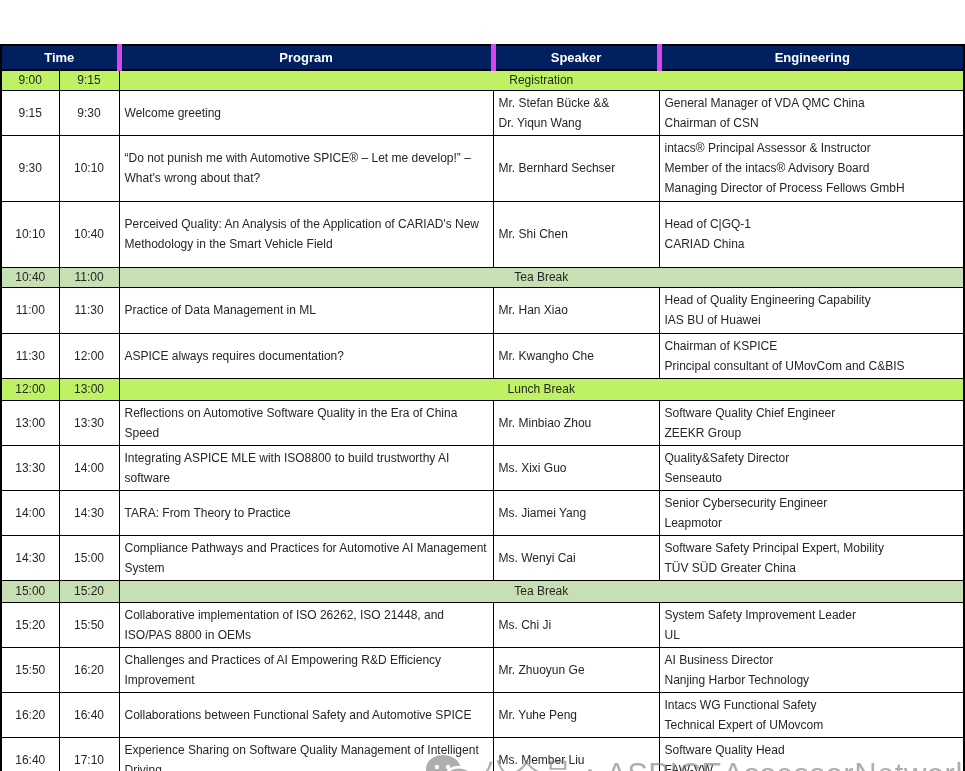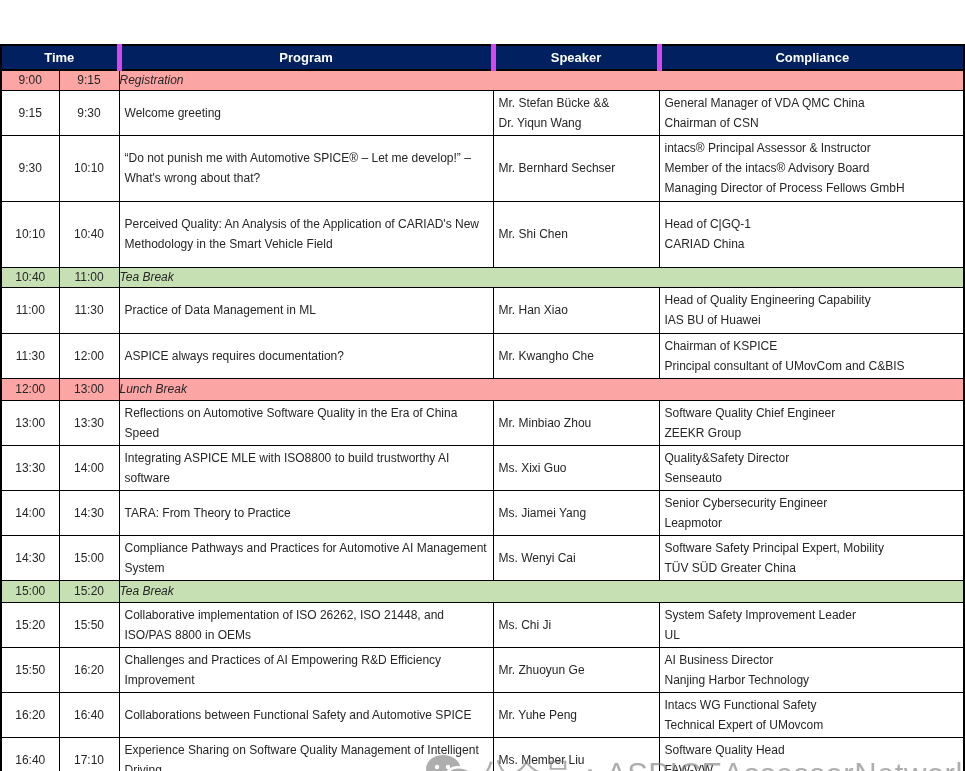--- a/index.html
+++ b/index.html
@@ -7,23 +7,23 @@
         font-family:"Liberation Sans","DejaVu Sans",sans-serif;color:#262626;margin-top:44px;}
   table.agenda{border-collapse:collapse;table-layout:fixed;width:963px;border:2px solid #000;}
   table.agenda td, table.agenda th{overflow:hidden;}
   th.hcell{background:#002060;color:#ffffff;font-size:13px;font-weight:bold;
            text-align:center;vertical-align:middle;border-left:5px solid #d946ef;
            border-bottom:2px solid #000;padding:0;}
   th.hcell:first-child{border-left:none;}
   td{border:1px solid #000;font-size:12px;vertical-align:middle;padding:0;}
   td.t{text-align:center;}
   td.p, td.s, td.a{text-align:left;padding:2px 5px;line-height:20px;}
-  tr.break-blue td{background:#fca5a5;}
+  tr.break-blue td{background:#bef264;}
   tr.break-green td{background:#c6e0b4;}
-  td.break-label{text-align:left;font-style:italic;}
+  td.break-label{text-align:center;}
   .watermark{position:absolute;left:424px;top:705px;height:52px;display:flex;
              align-items:center;gap:8px;pointer-events:none;
              color:rgba(125,125,125,0.62);font-size:31px;letter-spacing:0.5px;
              white-space:nowrap;}
   .wicon{flex:0 0 auto;opacity:0.62;}
 </style>
 </head>
 <body>
 
 <div class="page">
@@ -33,21 +33,21 @@
         <col style="width:60px">
         <col style="width:374px">
       <col style="width:166px">
         <col style="width:305px">
     </colgroup>
     <thead>
       <tr style="height:25px">
         <th class="hcell" colspan="2">Time</th>
         <th class="hcell">Program</th>
         <th class="hcell">Speaker</th>
-        <th class="hcell">Compliance</th>
+        <th class="hcell">Engineering</th>
       </tr>
     </thead>
     <tbody>
       <tr class="break-blue" style="height:20px">
         <td class="t">9:00</td>
         <td class="t">9:15</td>
         <td class="break-label" colspan="3">Registration</td>
       </tr>
       <tr style="height:44px">
         <td class="t">9:15</td>

